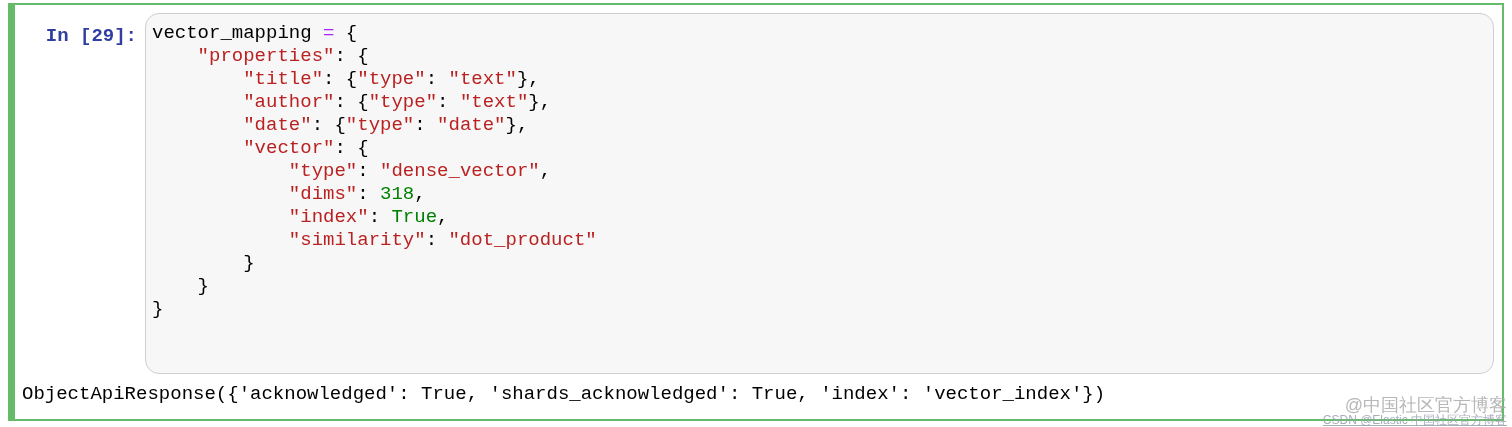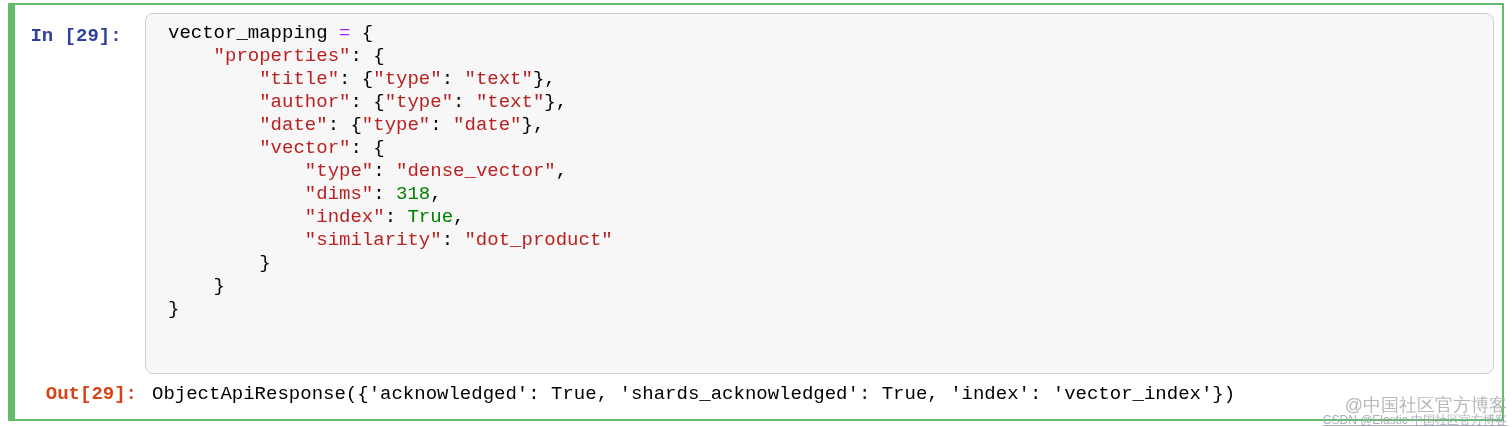--- a/index.html
+++ b/index.html
@@ -30,30 +30,30 @@
     width: 130px;
     text-align: right;
     padding-right: 8px;
     font-family: "Liberation Mono", "DejaVu Sans Mono", monospace;
     font-size: 19px;
     font-weight: bold;
     line-height: 23px;
     white-space: nowrap;
     user-select: none;
   }
-  .in-prompt  { color: var(--in-prompt, #303f9f); padding-top: 12px; text-align: center; }
+  .in-prompt  { color: var(--in-prompt, #303f9f); padding-top: 12px; }
   .out-prompt { color: var(--out-prompt, #d84315); padding-top: 0; }
 
   .code-box {
     flex: 1 1 auto;
     margin-right: 8px;
     background: var(--editor-bg, #f7f7f7);
     border: 1px solid var(--editor-border, #cfcfcf);
-    border-radius: 8px;
-    padding: 8px 22px;
+    border-radius: 14px;
+    padding: 8px 6px;
     min-height: 361px;
   }
 
   .code-line {
     font-family: "Liberation Mono", "DejaVu Sans Mono", monospace;
     font-size: 19px;
     line-height: 23px;
     min-height: 23px;
     white-space: pre;
     color: #000000;
@@ -119,21 +119,20 @@
         <div class="code-line"><span class="tok-plain">            </span><span class="tok-str">"index"</span><span class="tok-plain">: </span><span class="tok-kw">True</span><span class="tok-plain">,</span></div>
         <div class="code-line"><span class="tok-plain">            </span><span class="tok-str">"similarity"</span><span class="tok-plain">: </span><span class="tok-str">"dot_product"</span></div>
         <div class="code-line"><span class="tok-plain">        }</span></div>
         <div class="code-line"><span class="tok-plain">    }</span></div>
         <div class="code-line"><span class="tok-plain">}</span></div>
         <div class="code-line"><span class="tok-plain"></span></div>
       </div>
   </div>
 
   <div class="row output-row">
-    <div class="prompt-col out-prompt">Out[29]:</div>
     <div class="output-text">ObjectApiResponse({'acknowledged': True, 'shards_acknowledged': True, 'index': 'vector_index'})</div>
   </div>
 
 </div>
 
 <div class="watermark">
   <div class="wm-line1">@中国社区官方博客</div>
   <div class="wm-line2">CSDN @Elastic 中国社区官方博客</div>
 </div>
 

